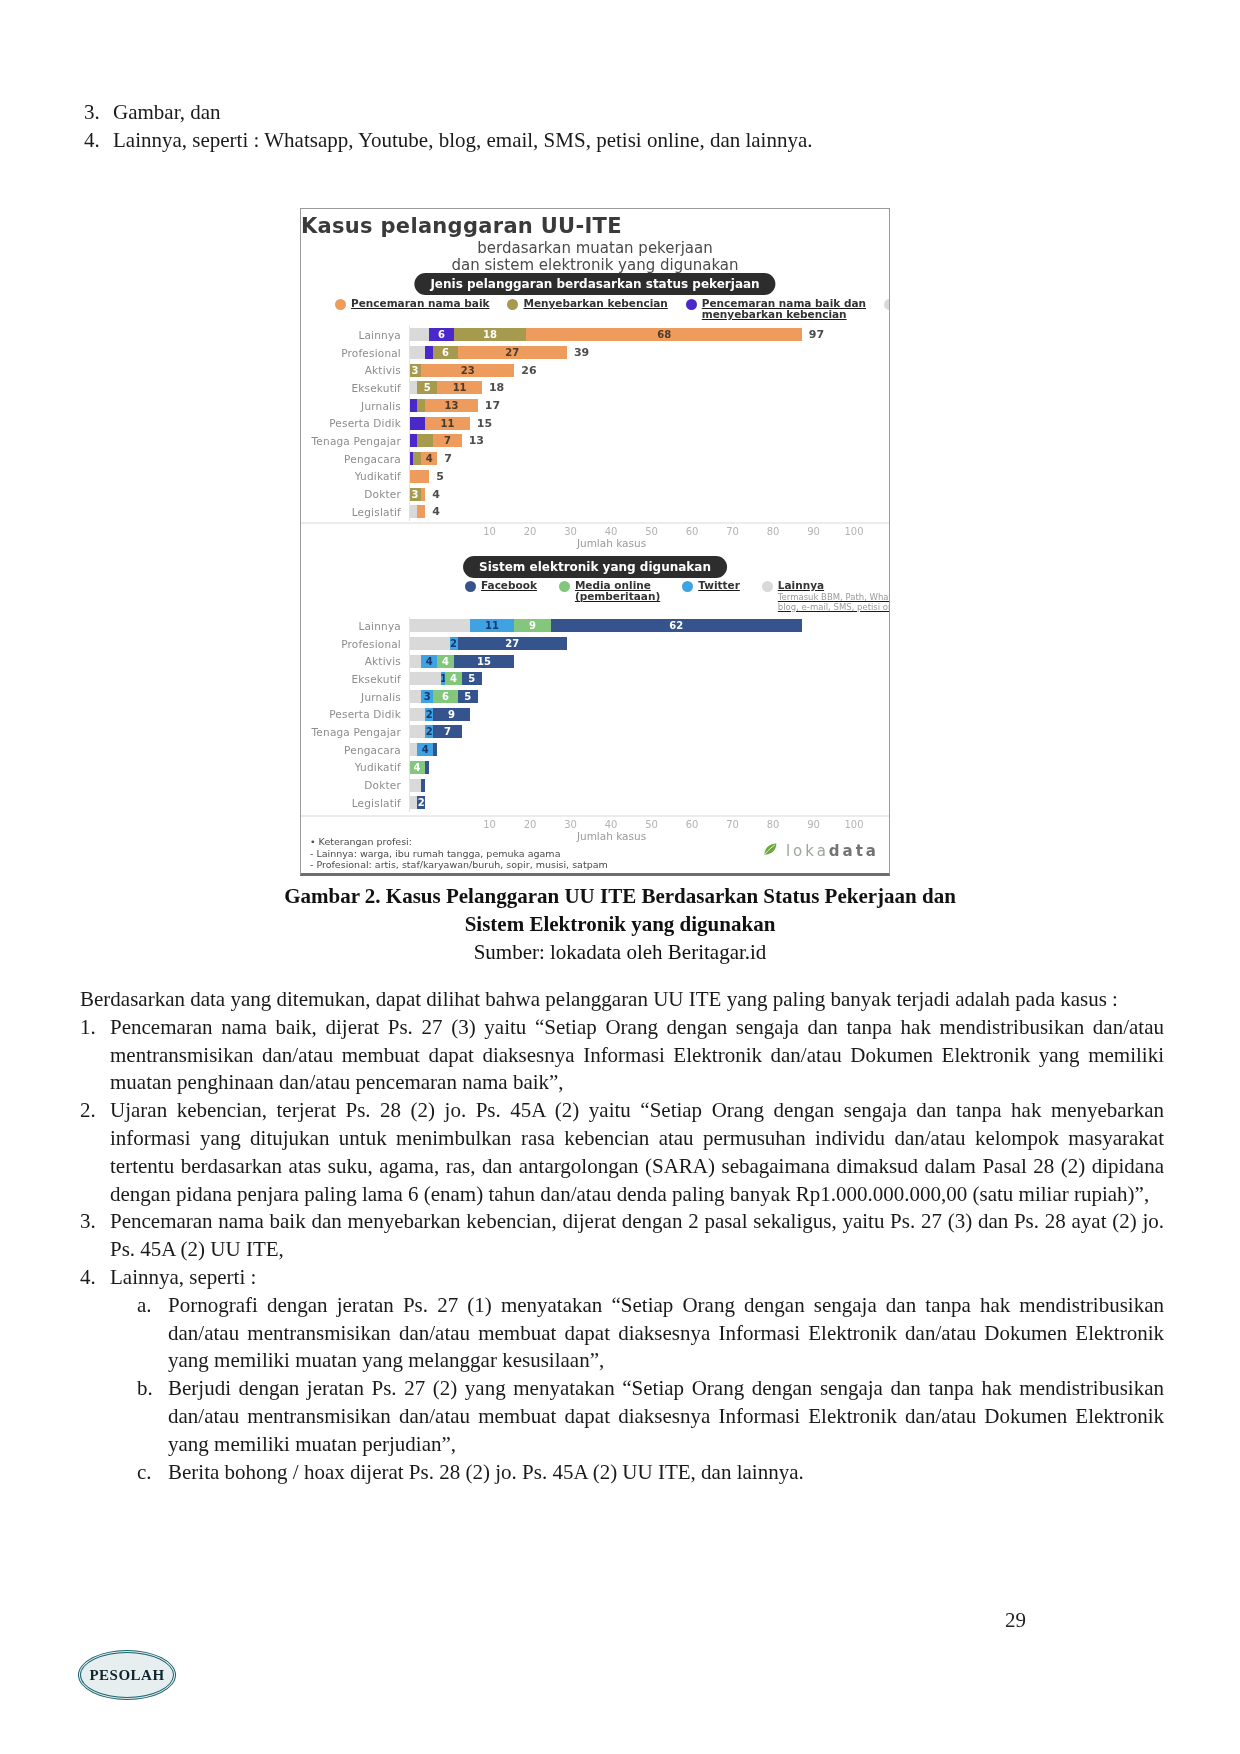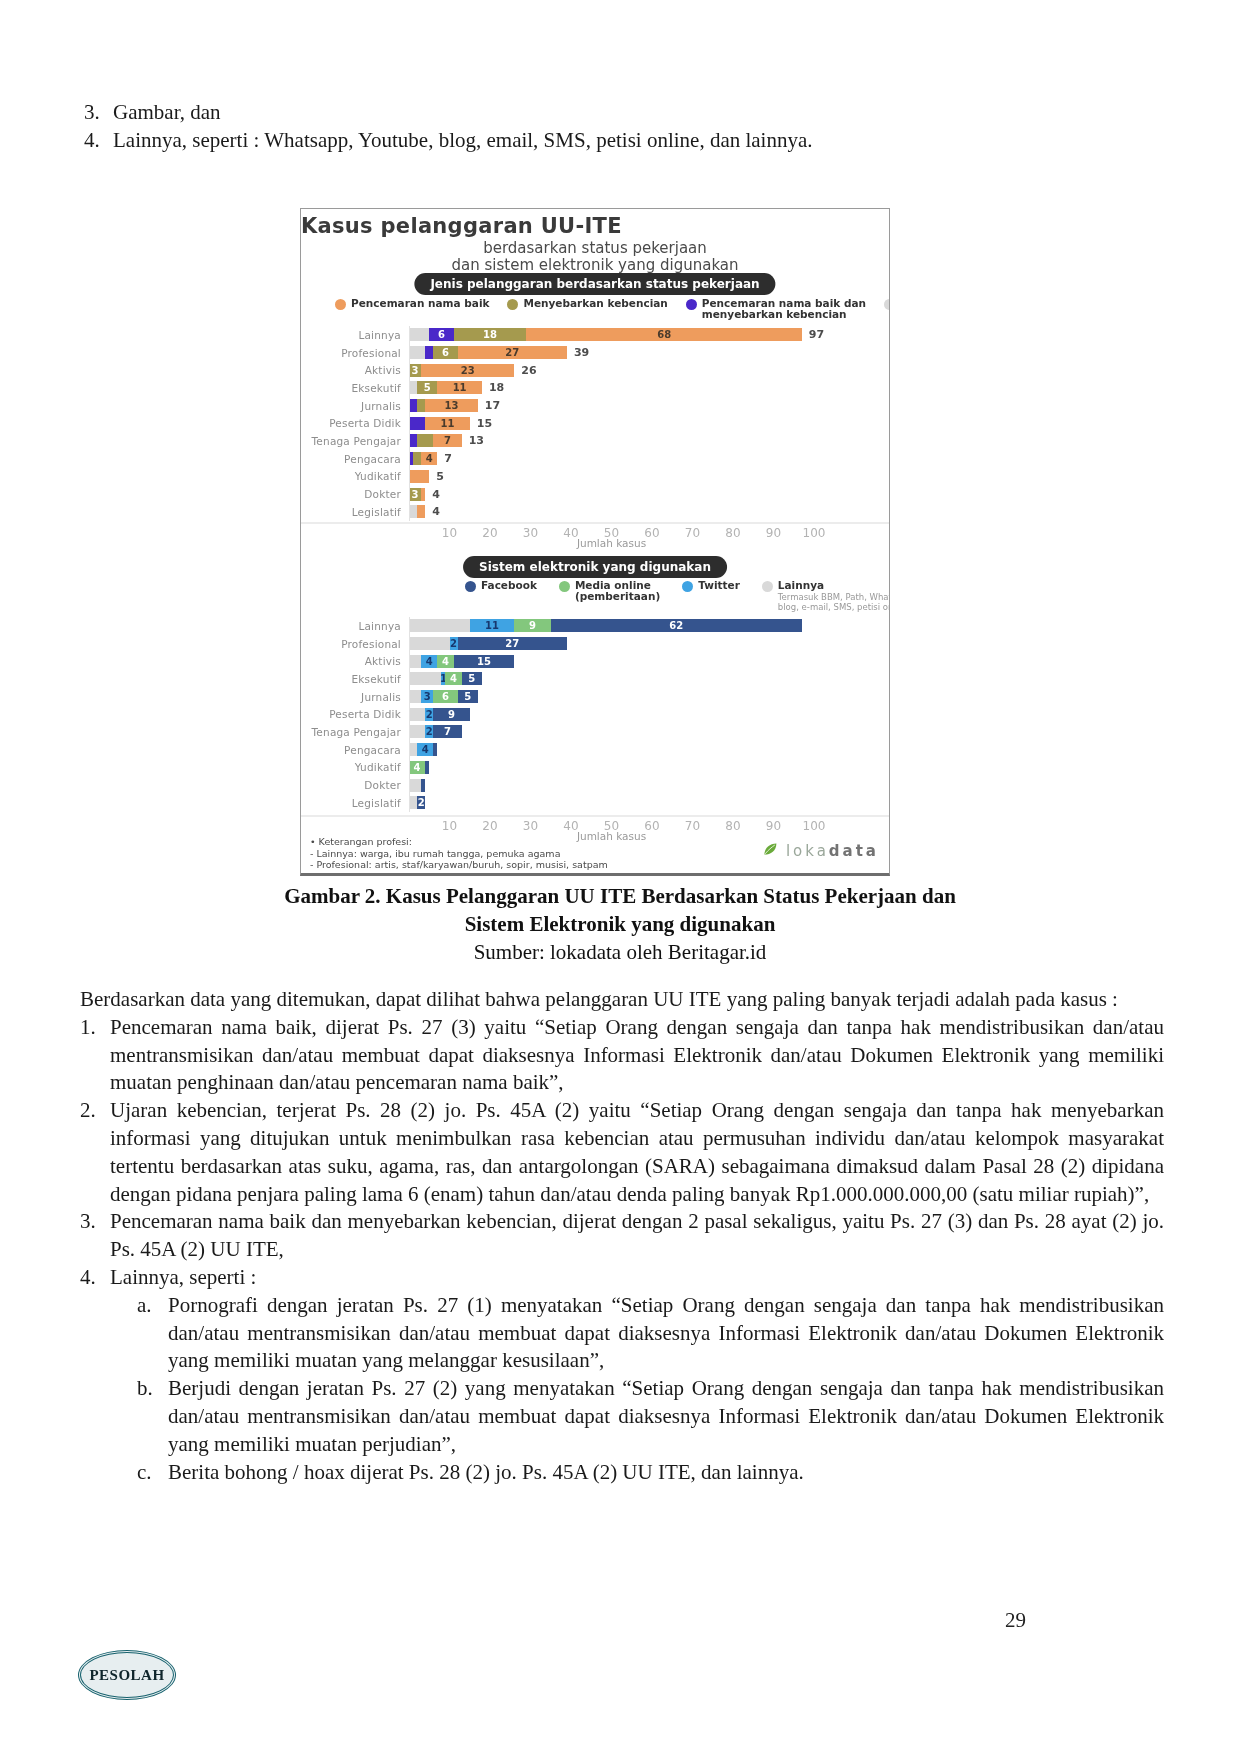--- a/index.html
+++ b/index.html
@@ -20,42 +20,42 @@
   .fig-sub1{position:absolute;top:30px;left:0;right:0;text-align:center;font-size:15px;color:#4a4a4a;}
   .fig-sub2{position:absolute;top:47px;left:0;right:0;text-align:center;font-size:15px;color:#4a4a4a;}
   .pill{position:absolute;left:50%;transform:translateX(-50%);background:#2d2d2d;color:#fff;
         font-size:12px;font-weight:bold;padding:4px 16px;border-radius:14px;white-space:nowrap;}
   .pill1{top:64px;}
   .pill2{top:347px;}
 
   .legend{position:absolute;display:flex;align-items:flex-start;}
   .legend1{top:89px;left:34px;right:8px;gap:18px;}
   .legend2{top:371px;left:164px;right:2px;gap:22px;}
-  .lg-item{display:flex;align-items:flex-start;white-space:nowrap;}
+  .lg-item{display:flex;align-items:flex-start;white-space:nowrap;text-decoration:underline;}
   .lg-item.push{margin-left:auto;margin-right:12px;}
   .dot{width:11px;height:11px;border-radius:50%;margin:1px 5px 0 0;flex:none;}
   .lg-txt{font-size:10.5px;font-weight:bold;color:#333;line-height:11px;}
   .lg-note{font-size:8.5px;font-weight:normal;color:#999;line-height:9.5px;margin-top:2px;}
 
   .c-rows{position:absolute;left:0;width:100%;}
   .c-rows1{top:117px;}
   .c-rows2{top:408px;}
   .c-rows::before{content:'';position:absolute;left:108px;top:0;bottom:0;width:1px;background:#e2e2e2;}
   .c-row{height:17.7px;display:flex;align-items:center;}
   .c-cat{width:100px;text-align:right;padding-right:8px;font-size:10.5px;color:#8d8d8d;flex:none;
          letter-spacing:.2px;}
   .c-bar{display:flex;align-items:center;height:13px;}
   .c-seg{height:13px;display:flex;align-items:center;justify-content:center;
          font-size:10px;font-weight:bold;white-space:nowrap;flex:none;}
   .c-total{margin-left:7px;font-size:11px;font-weight:bold;color:#4d4d4d;}
 
   .c-axis{position:absolute;left:0;width:100%;height:13px;border-top:2px solid #ececec;}
   .c-axis1{top:313px;}
   .c-axis2{top:606px;}
-  .c-tick{position:absolute;transform:translateX(-50%);font-size:12px;color:#b3b3b3;top:2px;}
+  .c-tick{position:absolute;transform:translateX(-50%);font-size:10px;color:#b3b3b3;top:2px;margin-left:40px;}
   .c-xlabel{position:absolute;left:108px;width:405px;text-align:center;font-size:10.5px;color:#9a9a9a;}
   .c-xlabel1{top:328px;}
   .c-xlabel2{top:621px;}
 
   .fig-notes{position:absolute;left:9px;top:627px;font-size:9.5px;color:#4a4a4a;line-height:11.5px;}
   .fig-notes .src{font-size:8.5px;color:#8a8a8a;margin-top:2px;}
   .lokadata{position:absolute;right:10px;top:632px;text-align:right;}
   .lokadata-row{display:flex;align-items:center;justify-content:flex-end;}
   .loka{font-size:15px;color:#9aa79a;letter-spacing:3px;margin-left:8px;text-align:right;}
   .lokad{font-size:15px;color:#737373;font-weight:bold;letter-spacing:3px;}
@@ -92,21 +92,21 @@
       <span>Gambar, dan</span>
     </div>
     <div class="tli">
       <span class="marker">4.</span>
       <span>Lainnya, seperti : Whatsapp, Youtube, blog, email, SMS, petisi online, dan lainnya.</span>
     </div>
   </div>
 
   <div class="figure">
     <div class="fig-title">Kasus pelanggaran UU-ITE</div>
-    <div class="fig-sub1">berdasarkan status pekerjaan</div>
+    <div class="fig-sub1">berdasarkan muatan pekerjaan</div>
     <div class="fig-sub2">dan sistem elektronik yang digunakan</div>
 
     <div class="pill pill1">Jenis pelanggaran berdasarkan status pekerjaan</div>
 
     <div class="legend legend1">
       <div class="lg-item">
         <span class="dot" style="background: rgb(238, 156, 93);"></span>
         <span class="lg-txt">Pencemaran nama baik</span>
       </div>
       <div class="lg-item">

